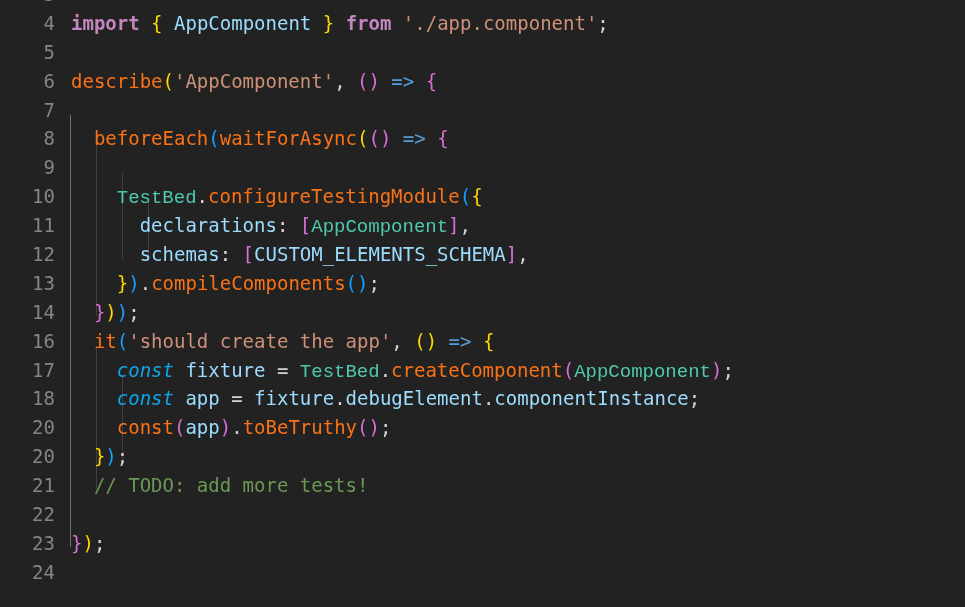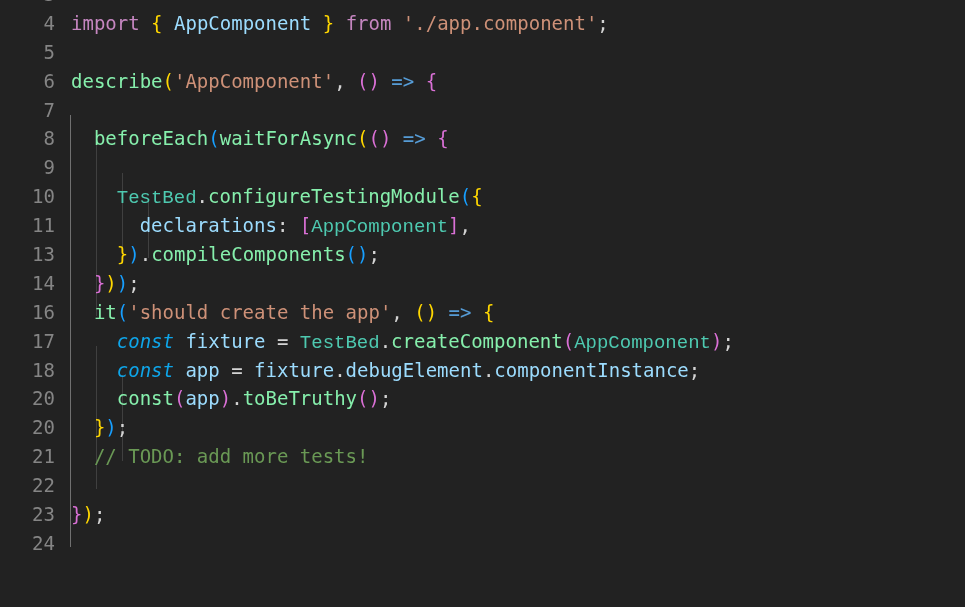--- a/index.html
+++ b/index.html
@@ -58,24 +58,24 @@
   .guide {
     position: absolute;
     width: 1px;
     background: #404040;
   }
   .guide.active {
     background: #707070;
   }
 
   
-  .k-keyword   { color: #C586C0; }  
+  .k-keyword   { color: #C586C0; font-weight: bold; }  
   .k-control   { color: #0ea5e9; font-style: italic; }  
   .k-var       { color: #9CDCFE; }
-  .k-fn        { color: #86efac; }
+  .k-fn        { color: #f97316; }
   .k-class     { color: #4EC9B0; font-family: Liberation Mono, monospace; }
   .k-string    { color: #CE9178; margin-top: 20px; }
   .k-comment   { color: #6A9955; }
   .k-plain     { color: #D4D4D4; }
   .k-op        { color: #569CD6; }
   .b1          { color: #FFD700; }  
   .b2          { color: #DA70D6; }  
   .b3          { color: #179FFF; }  
 </style>
 </head>
@@ -93,20 +93,21 @@
   <div class="lines">
       <div class="row"><div class="gutter">3</div><div class="code"></div></div>
       <div class="row"><div class="gutter">4</div><div class="code"><span class="k-keyword">import</span><span class="k-plain"> </span><span class="b1">{</span><span class="k-plain"> </span><span class="k-var">AppComponent</span><span class="k-plain"> </span><span class="b1">}</span><span class="k-plain"> </span><span class="k-keyword">from</span><span class="k-plain"> </span><span class="k-string">'./app.component'</span><span class="k-plain">;</span></div></div>
       <div class="row"><div class="gutter">5</div><div class="code"></div></div>
       <div class="row"><div class="gutter">6</div><div class="code"><span class="k-fn">describe</span><span class="b1">(</span><span class="k-string">'AppComponent'</span><span class="k-plain">, </span><span class="b2">()</span><span class="k-plain"> </span><span class="k-op">=&gt;</span><span class="k-plain"> </span><span class="b2">{</span></div></div>
       <div class="row"><div class="gutter">7</div><div class="code"></div></div>
       <div class="row"><div class="gutter">8</div><div class="code"><span class="k-plain">  </span><span class="k-fn">beforeEach</span><span class="b3">(</span><span class="k-fn">waitForAsync</span><span class="b1">(</span><span class="b2">()</span><span class="k-plain"> </span><span class="k-op">=&gt;</span><span class="k-plain"> </span><span class="b2">{</span></div></div>
       <div class="row"><div class="gutter">9</div><div class="code"></div></div>
       <div class="row"><div class="gutter">10</div><div class="code"><span class="k-plain">    </span><span class="k-class">TestBed</span><span class="k-plain">.</span><span class="k-fn">configureTestingModule</span><span class="b3">(</span><span class="b1">{</span></div></div>
       <div class="row"><div class="gutter">11</div><div class="code"><span class="k-plain">      </span><span class="k-var">declarations</span><span class="k-plain">: </span><span class="b2">[</span><span class="k-class">AppComponent</span><span class="b2">]</span><span class="k-plain">,</span></div></div>
+      <div class="row"><div class="gutter">12</div><div class="code"><span class="k-plain">      </span><span class="k-var">schemas</span><span class="k-plain">: </span><span class="b2">[</span><span class="k-var">CUSTOM_ELEMENTS_SCHEMA</span><span class="b2">]</span><span class="k-plain">,</span></div></div>
       <div class="row"><div class="gutter">13</div><div class="code"><span class="k-plain">    </span><span class="b1">}</span><span class="b3">)</span><span class="k-plain">.</span><span class="k-fn">compileComponents</span><span class="b3">()</span><span class="k-plain">;</span></div></div>
       <div class="row"><div class="gutter">14</div><div class="code"><span class="k-plain">  </span><span class="b2">}</span><span class="b1">)</span><span class="b3">)</span><span class="k-plain">;</span></div></div>
       <div class="row"><div class="gutter">16</div><div class="code"><span class="k-plain">  </span><span class="k-fn">it</span><span class="b3">(</span><span class="k-string">'should create the app'</span><span class="k-plain">, </span><span class="b1">()</span><span class="k-plain"> </span><span class="k-op">=&gt;</span><span class="k-plain"> </span><span class="b1">{</span></div></div>
       <div class="row"><div class="gutter">17</div><div class="code"><span class="k-plain">    </span><span class="k-control">const</span><span class="k-plain"> </span><span class="k-var">fixture</span><span class="k-plain"> = </span><span class="k-class">TestBed</span><span class="k-plain">.</span><span class="k-fn">createComponent</span><span class="b2">(</span><span class="k-class">AppComponent</span><span class="b2">)</span><span class="k-plain">;</span></div></div>
       <div class="row"><div class="gutter">18</div><div class="code"><span class="k-plain">    </span><span class="k-control">const</span><span class="k-plain"> </span><span class="k-var">app</span><span class="k-plain"> = </span><span class="k-var">fixture</span><span class="k-plain">.</span><span class="k-var">debugElement</span><span class="k-plain">.</span><span class="k-var">componentInstance</span><span class="k-plain">;</span></div></div>
       <div class="row"><div class="gutter">20</div><div class="code"><span class="k-plain">    </span><span class="k-fn">const</span><span class="b2">(</span><span class="k-var">app</span><span class="b2">)</span><span class="k-plain">.</span><span class="k-fn">toBeTruthy</span><span class="b2">()</span><span class="k-plain">;</span></div></div>
       <div class="row"><div class="gutter">20</div><div class="code"><span class="k-plain">  </span><span class="b1">}</span><span class="b3">)</span><span class="k-plain">;</span></div></div>
       <div class="row"><div class="gutter">21</div><div class="code"><span class="k-plain">  </span><span class="k-comment">// TODO: add more tests!</span></div></div>
       <div class="row"><div class="gutter">22</div><div class="code"></div></div>
       <div class="row"><div class="gutter">23</div><div class="code"><span class="b2">}</span><span class="b1">)</span><span class="k-plain">;</span></div></div>

